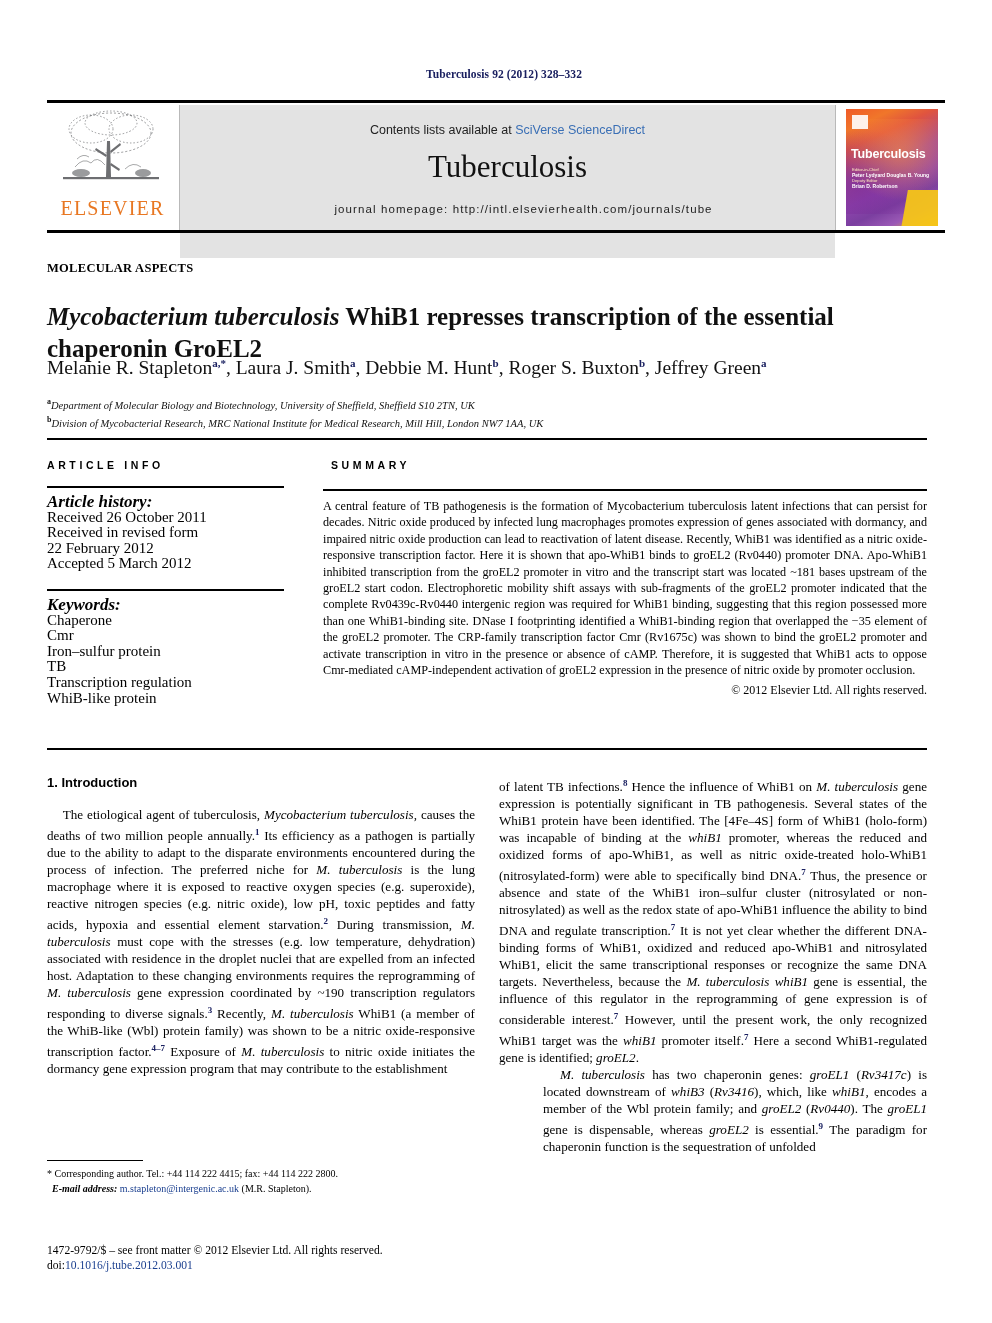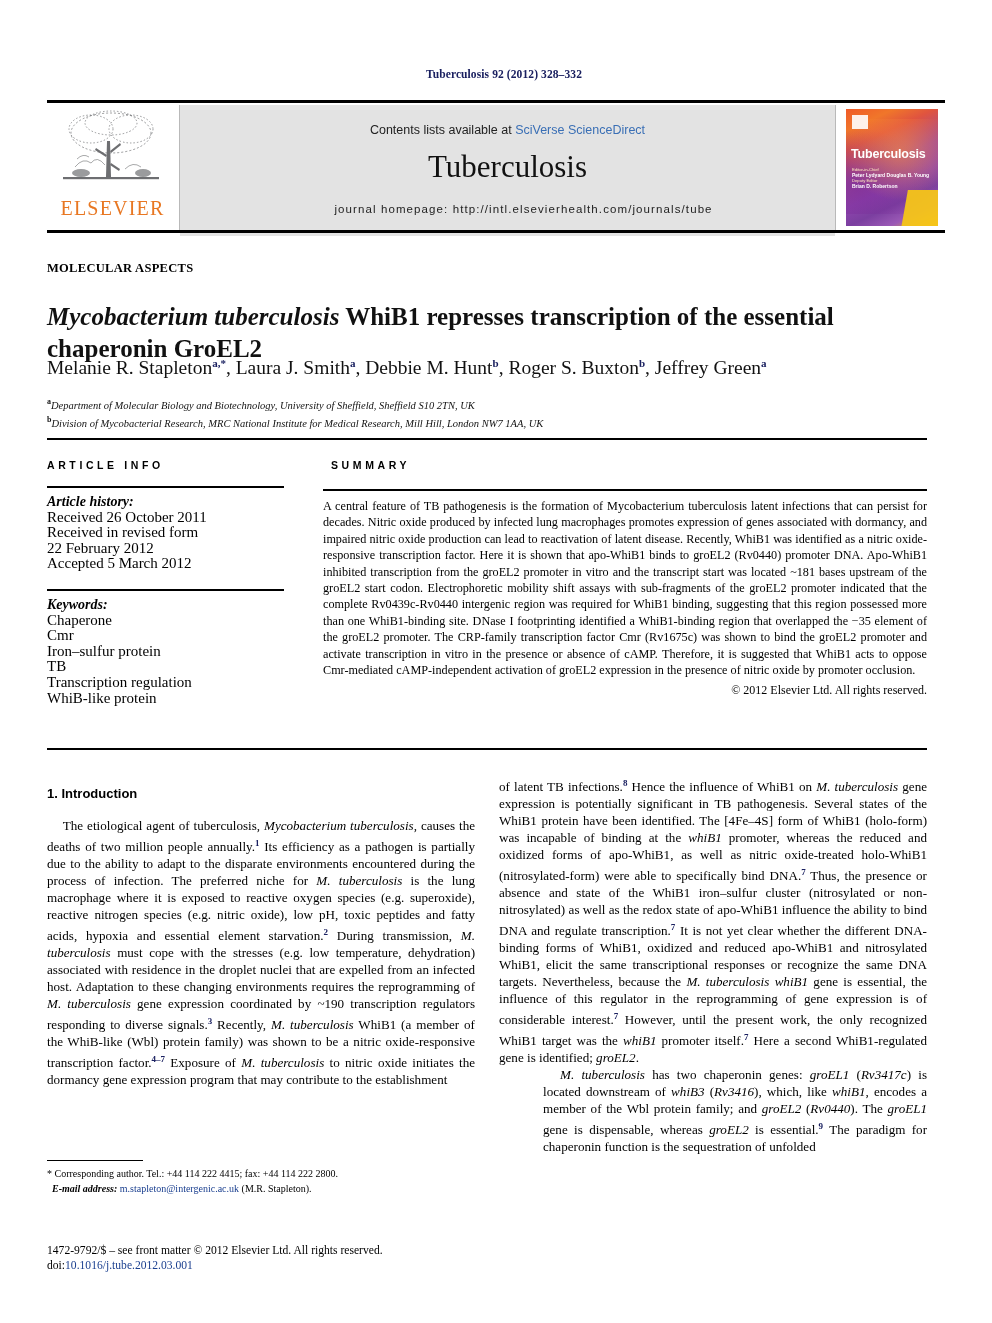--- a/index.html
+++ b/index.html
@@ -78,21 +78,21 @@
     text-align: center;
     font-family: "Liberation Serif", serif;
     font-size: 20px;
     letter-spacing: 1.2px;
     color: #E87722;
   }
   .masthead-center {
     position: absolute;
     left: 133px; top: 5px;
     width: 655px;
-    height: 131px;
+    height: 153px;
     background: #e3e3e3;
   }
   .contents-line {
     position: absolute;
     left: 0; top: 18px;
     width: 655px;
     text-align: center;
     font-family: "Liberation Sans", sans-serif;
     font-size: 12.5px;
     color: #222;
@@ -290,21 +290,21 @@
     width: 237px;
     height: 2px;
     background: #000;
     margin: 0 0 6px 0;
   }
   .info-hr.second { margin-top: 17px; }
   .info-label {
     font-family: "Liberation Serif", serif;
     font-style: italic;
     font-weight: bold;
-    font-size: 14px;
+    font-size: 17px;
     line-height: 15.6px;
   }
   .info-line {
     font-family: "Liberation Serif", serif;
     font-size: 15px;
     line-height: 15.6px;
   }
   .summary-col {
     position: absolute;
     left: 323px; top: 489px;
@@ -335,21 +335,21 @@
     position: absolute;
     top: 775px;
     width: 428px;
   }
   .col-left  { left: 47px; }
   .col-right { left: 499px; }
   .heading1 {
     font-family: "Liberation Sans", sans-serif;
     font-size: 13px;
     font-weight: bold;
-    margin: 11px 0 17px 0;
+    margin: 0 0 17px 0;
   }
   .body-p {
     font-family: "Liberation Serif", serif;
     font-size: 13.1px;
     line-height: 16.9px;
     text-align: justify;
     margin: 0;
     color: #000;
   }
   .body-p + .body-p { text-indent: 17px; margin-left: 44px; }

